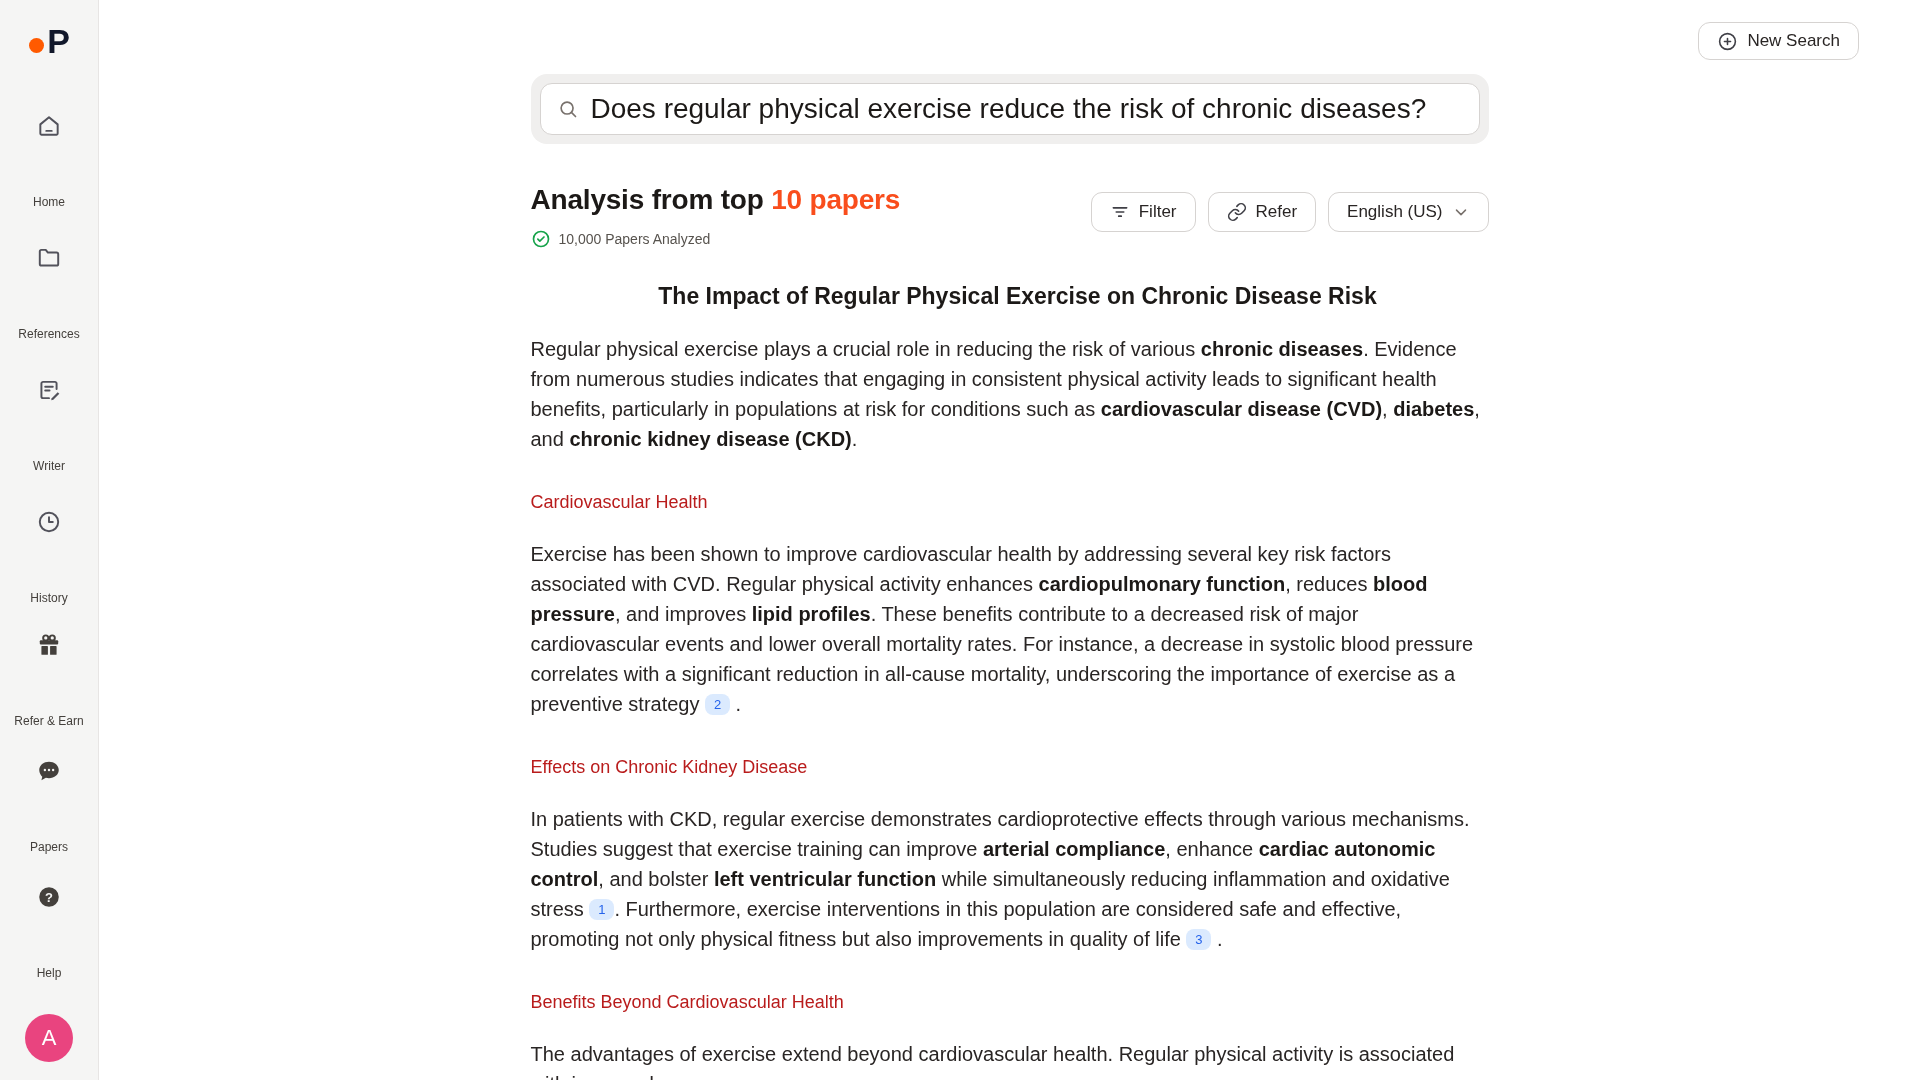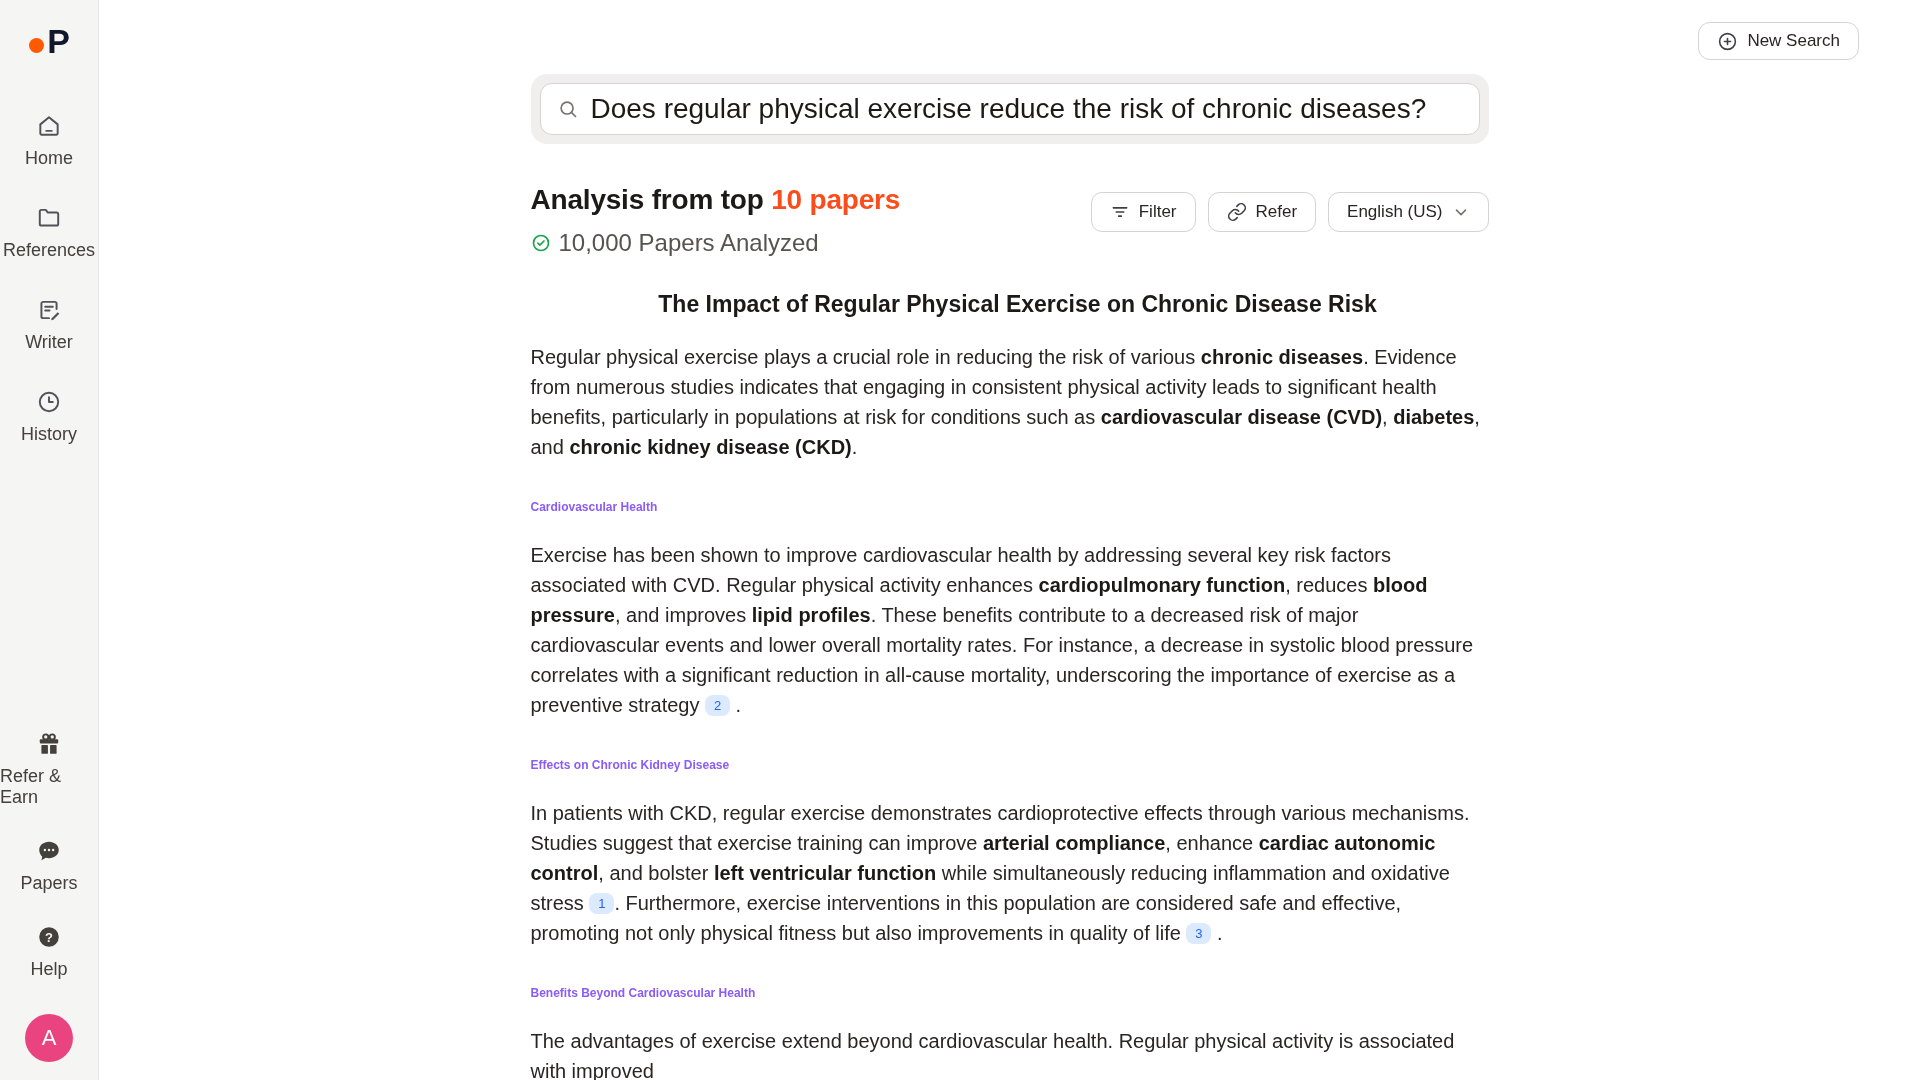--- a/index.html
+++ b/index.html
@@ -24,21 +24,21 @@
     flex-shrink: 0;
   }
   .logo { display: flex; align-items: center; gap: 3px; margin-bottom: 52px; cursor: pointer; }
   .logo-dot { width: 15px; height: 15px; border-radius: 50%; background: #ff5a00; margin-top: 8px; }
   .logo-p { font-size: 34px; font-weight: 800; color: #12182b; letter-spacing: -1px; }
   .nav { display: flex; flex-direction: column; gap: 36px; }
   .nav-item, .foot-item {
     display: flex; flex-direction: column; align-items: center; gap: 5px;
     cursor: pointer; color: #3f3f46;
   }
-  .nav-item .lbl, .foot-item .lbl { font-size: 18px; color: #44403c; }
+  .nav-item .lbl, .foot-item .lbl { font-size: 12px; color: #44403c; margin-top: 47px; }
   .nav-item svg { stroke: #52525b; }
   .sidebar-footer { margin-top: auto; display: flex; flex-direction: column; align-items: center; gap: 30px; }
   .avatar {
     width: 48px; height: 48px; border-radius: 50%;
     background: #e9447f; color: #ffffff;
     display: flex; align-items: center; justify-content: center;
     font-size: 22px; font-weight: 500; cursor: pointer; margin-top: 4px;
   }
 
   
@@ -66,25 +66,25 @@
   .search-box input {
     border: none; outline: none; flex: 1;
     font-family: "Liberation Sans", sans-serif;
     font-size: 28px; color: #1c1917; background: transparent;
   }
 
   .analysis-header { display: flex; justify-content: space-between; align-items: flex-start; }
   .analysis-title { font-size: 28px; font-weight: 700; color: #1c1917; letter-spacing: -0.2px; }
   .analysis-title .hl { color: #f94d1c; }
   .meta-row { display: flex; align-items: center; gap: 8px; margin-top: 13px; }
-  .meta-row .meta-text { font-size: 24px; color: #57534e; }
+  .meta-row .meta-text { font-size: 14px; color: #57534e; }
   .header-actions { display: flex; gap: 12px; margin-top: 8px; }
 
   article h1 { font-size: 23px; font-weight: 700; color: #1c1917; margin: 34px 0 24px 16px; text-align: center; }
-  article h2 { font-size: 12px; font-weight: 700; color: #8b5cf6; margin: 38px 0 26px 0; }
+  article h2 { font-size: 18px; font-weight: 400; color: #b91c1c; margin: 38px 0 26px 0; }
   article p  { font-size: 20px; line-height: 30px; color: #292524; margin: 0 0 26px 0; }
   article p b { font-weight: 700; color: #1c1917; }
   .cite {
     display: inline-block; background: #dbeafe; color: #2563eb;
     font-size: 13px; line-height: 20px; min-width: 25px; text-align: center;
     border-radius: 8px; padding: 1px 4px 0 4px; vertical-align: 2px; cursor: pointer;
   }
 </style>
 </head>
 <body>

